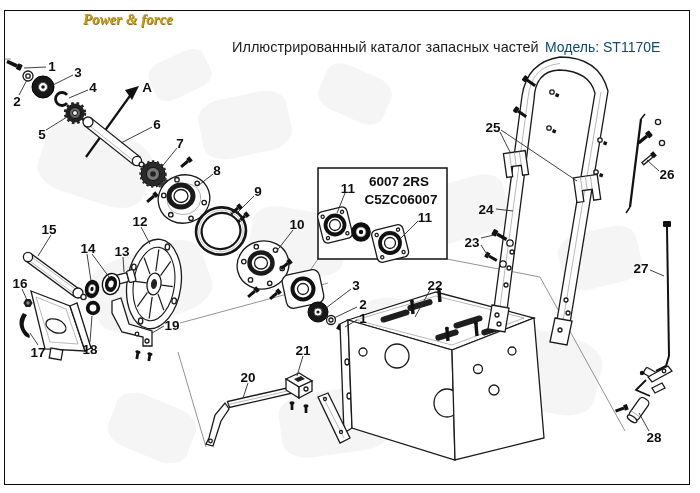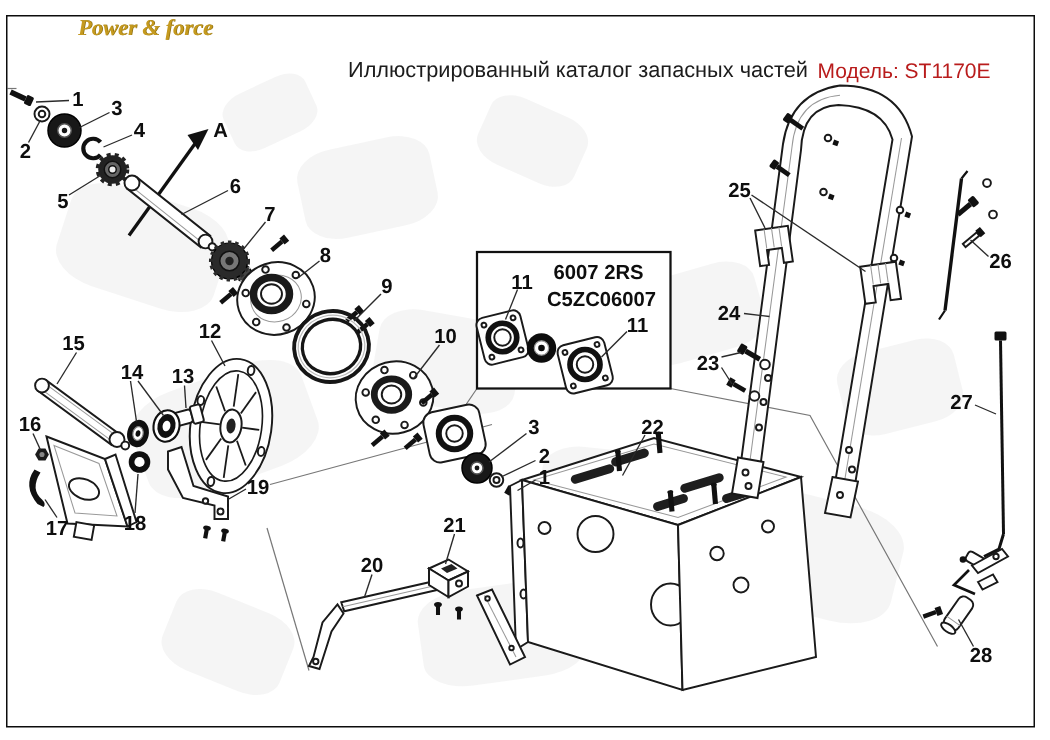--- a/index.html
+++ b/index.html
@@ -16,25 +16,25 @@
   .logo-block{position:absolute;left:52px;top:12px;width:152px;z-index:3;text-align:center;}
   .logo-main{
     font-family:"Liberation Serif", serif;font-style:italic;font-weight:bold;
     font-size:27px;letter-spacing:-1px;color:#111;line-height:1;
     -webkit-text-stroke:0.9px #c9a227;
     text-shadow:1px 1px 0 #c9a227,-1px -1px 0 #c9a227,1px -1px 0 #c9a227,-1px 1px 0 #c9a227;
   }
   .logo-reg{font-size:9px;vertical-align:super;-webkit-text-stroke:0;text-shadow:none;color:#111;}
   .logo-tagline{
     font-family:"Liberation Serif", serif;font-style:italic;font-weight:bold;
-    font-size:15px;color:#c59a1f;text-align:left;margin-top:0px;line-height:1;
+    font-size:15px;color:#c59a1f;text-align:center;margin-top:0px;line-height:1;
     text-shadow:0.5px 0.5px 0 #8a6d12;
   }
   .doc-title{position:absolute;left:232px;top:39px;font-size:14.5px;color:#1c1c1c;z-index:3;white-space:nowrap;}
-  .doc-model{position:absolute;left:545px;top:39px;font-size:14px;color:#b91c1c;z-index:3;white-space:nowrap;}
+  .doc-model{position:absolute;left:545px;top:39px;font-size:14px;color:#0c4a6e;z-index:3;white-space:nowrap;}
   svg#diagram-svg{position:absolute;left:0;top:0;z-index:2;}
   text.callout{font:bold 13.5px "Liberation Sans", sans-serif;fill:#0e0e0e;text-anchor:middle;}
   text.box-text{font:bold 13.5px "Liberation Sans", sans-serif;fill:#0e0e0e;text-anchor:middle;}
   .leader{stroke:#2a2a2a;stroke-width:0.9;fill:none;}
   .construction{stroke:#777;stroke-width:0.8;fill:none;}
   .part{stroke:#1a1a1a;stroke-width:1.3;fill:#fff;}
   .dark{fill:#111;stroke:none;}
   .crease{stroke:#999;stroke-width:0.7;fill:none;}
 </style>
 </head>

